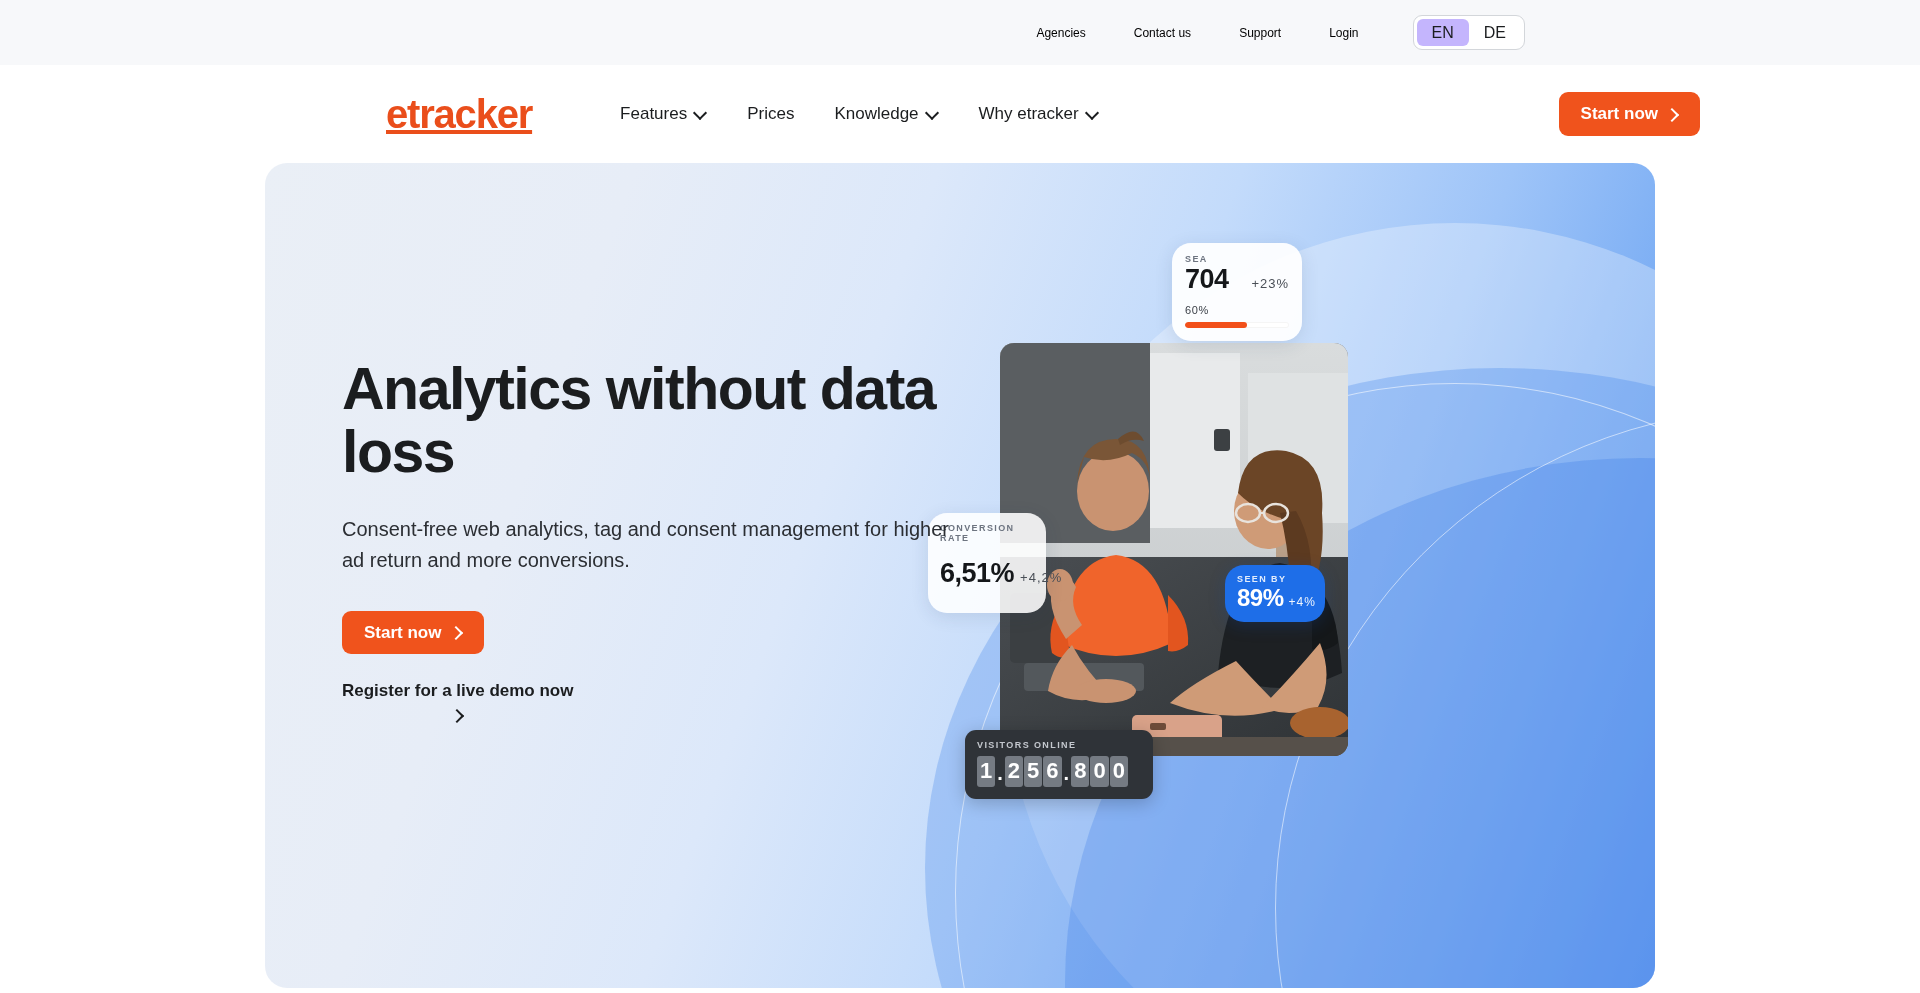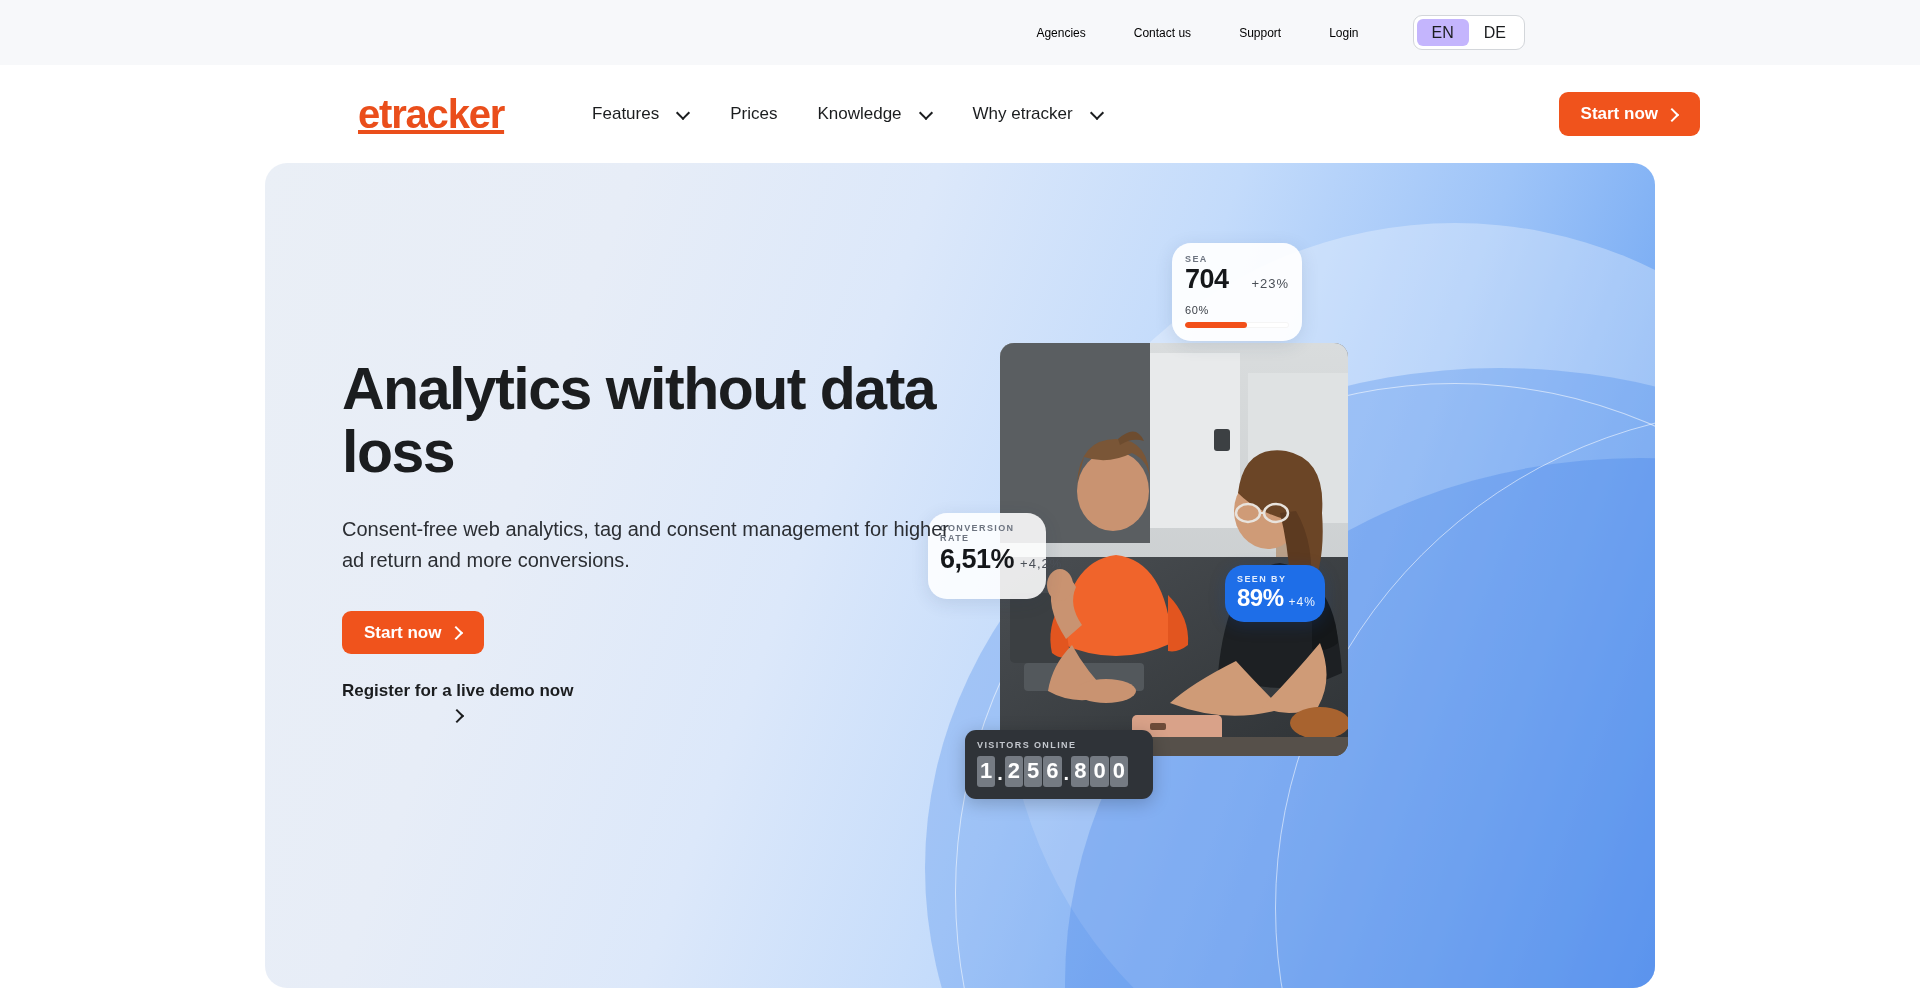--- a/index.html
+++ b/index.html
@@ -53,35 +53,36 @@
   }
   .lang-opt.active { background: #c4b5fd; }
 
   
   .header {
     height: 98px;
     background: #ffffff;
     display: flex;
     align-items: center;
     padding: 0 220px 0 358px;
+    margin-left: 28px;
   }
   .logo {
     font-size: 40px;
     font-weight: bold;
     color: #EA4E1B;
     letter-spacing: -1.2px;
     line-height: 1;
     margin-right: 68px;
     font-family: "Liberation Sans", sans-serif;
   }
   .nav { display: flex; align-items: center; gap: 0; }
   .nav-item {
     display: flex;
     align-items: center;
-    gap: 18px;
+    gap: 7px;
     font-size: 17px;
     color: #1B1D1F;
     padding: 0 20px;
     text-decoration: none;
     white-space: nowrap;
   }
   .chev {
     width: 13px; height: 13px;
     display: inline-block;
     position: relative;
@@ -305,21 +306,21 @@
   .card-conv {
     left: -72px; top: 170px;
     width: 118px;
     background: rgba(255,255,255,0.88);
     box-shadow: 0 4px 18px rgba(40,60,90,0.12);
     padding: 10px 12px 24px;
   }
   .card-conv .row {
     display: flex; align-items: baseline;
     justify-content: space-between; gap: 6px;
-    margin-top: 2px;
+    margin-top: 16px;
   }
 
   
   .card-seen {
     left: 225px; top: 222px;
     width: 100px;
     background: #1E6EE8;
     box-shadow: 0 4px 16px rgba(20,70,160,0.26);
     padding: 9px 12px 11px;
   }

